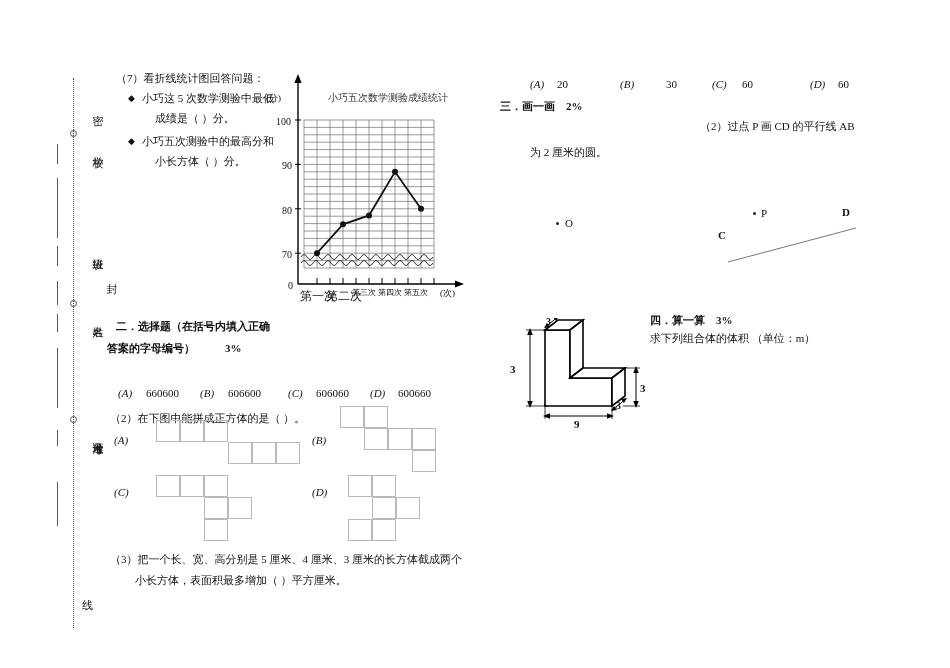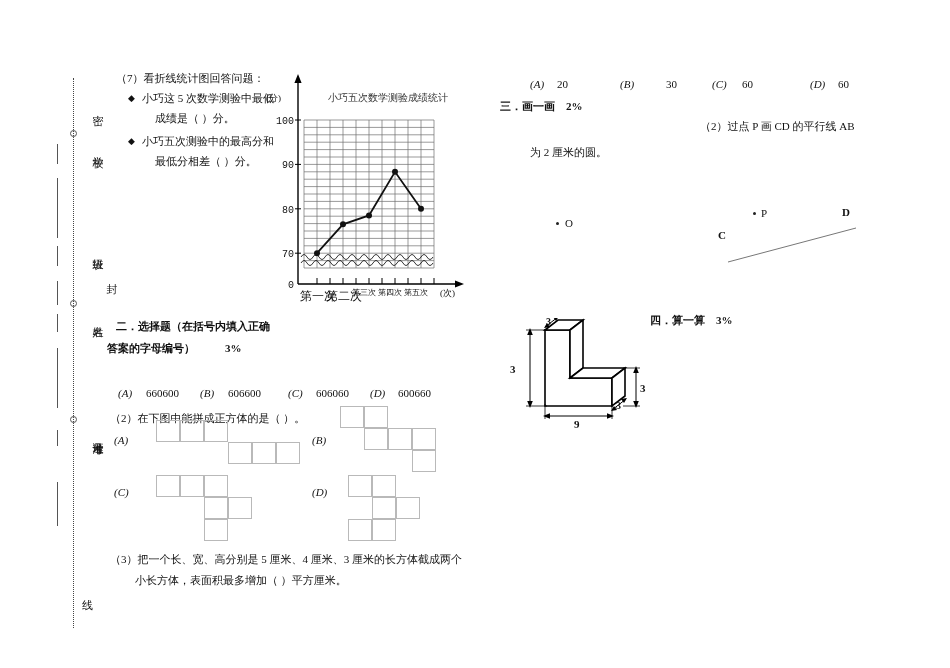--- a/index.html
+++ b/index.html
@@ -27,21 +27,21 @@
   .seal-big {
     position:absolute; font-size:11px; color:#111; left:40px;
     writing-mode:vertical-rl; text-orientation:upright;
   }
 
   
   .t { position:absolute; font-size:11px; line-height:1.55; white-space:nowrap; }
   .tcn { font-family:"Liberation Serif", serif; }
   .bold { font-weight:bold; }
   .ital { font-style:italic; }
-  .small { font-size:10px;font-family:Liberation Mono, monospace; }
+  .small { font-size:10px; }
 
   
   .chart-wrap { position:absolute; left:268px; top:72px; width:200px; height:240px; }
 
   
   .net { position:absolute; }
   .net .cell {
     position:absolute; width:24px; height:22px;
     border:1px solid #b9b9b9; box-sizing:border-box;
   }
@@ -86,21 +86,21 @@
   </div>
 
   <div class="t tcn" style="left:116px; top:70px;">（7）看折线统计图回答问题：</div>
 
   <div class="t" style="left:128px; top:92px; font-size:9px;">◆</div>
   <div class="t tcn" style="left:142px; top:90px;">小巧这 5 次数学测验中最低</div>
   <div class="t tcn" style="left:155px; top:110px;text-align:right;">成绩是（          ）分。</div>
 
   <div class="t" style="left:128px; top:135px; font-size:9px;">◆</div>
   <div class="t tcn" style="left:142px; top:133px;">小巧五次测验中的最高分和</div>
-  <div class="t tcn" style="left:155px; top:153px;">最低分相差（        ）分。</div>
+  <div class="t tcn" style="left:155px; top:153px;">小长方体（        ）分。</div>
 
   <div class="chart-wrap">
     <svg width="200" height="240" viewBox="0 0 200 240">
 
       <line x1="30" y1="8" x2="30" y2="212" stroke="#000" stroke-width="1.4"></line>
       <polygon points="30,2 26.4,11 33.6,11" fill="#000"></polygon>
 
       <line x1="30" y1="212" x2="190" y2="212" stroke="#000" stroke-width="1.4"></line>
       <polygon points="196,212 187,208.4 187,215.6" fill="#000"></polygon>
 
@@ -274,20 +274,21 @@
   <div class="t" style="left:761px; top:205px;">P</div>
 
   <svg style="position:absolute; left:720px; top:210px;" width="150" height="60">
     <line x1="8" y1="52" x2="136" y2="18" stroke="#777" stroke-width="1"></line>
   </svg>
   <div class="t bold" style="left:718px; top:227px;">C</div>
   <div class="t bold" style="left:842px; top:204px;">D</div>
 
   <div class="t tcn bold" style="left:650px; top:312px;">四．算一算</div>
   <div class="t tcn bold" style="left:716px; top:312px;">3%</div>
+  <div class="t tcn" style="left:650px; top:330px;">求下列组合体的体积  （单位：m）</div>
 
   <div style="position:absolute; left:490px; top:318px; width:180px; height:130px;">
     <svg width="180" height="130" viewBox="0 0 180 130">
 
       <polygon points="55,12 80,12 80,60 122,60 122,88 55,88" fill="#ffffff" stroke="#000" stroke-width="1.6"></polygon>
 
       <polygon points="55,12 68,2 93,2 80,12" fill="#ffffff" stroke="#000" stroke-width="1.6"></polygon>
 
       <polygon points="80,12 93,2 93,50 80,60" fill="#ffffff" stroke="#000" stroke-width="1.6"></polygon>
 

